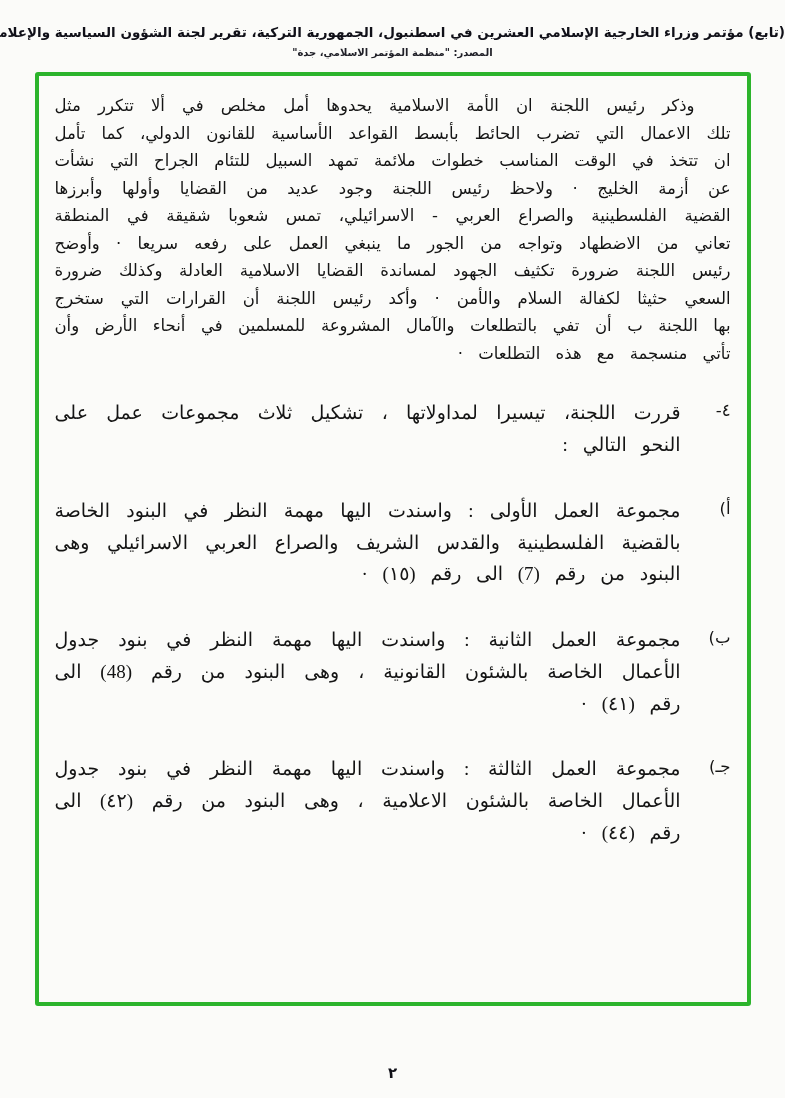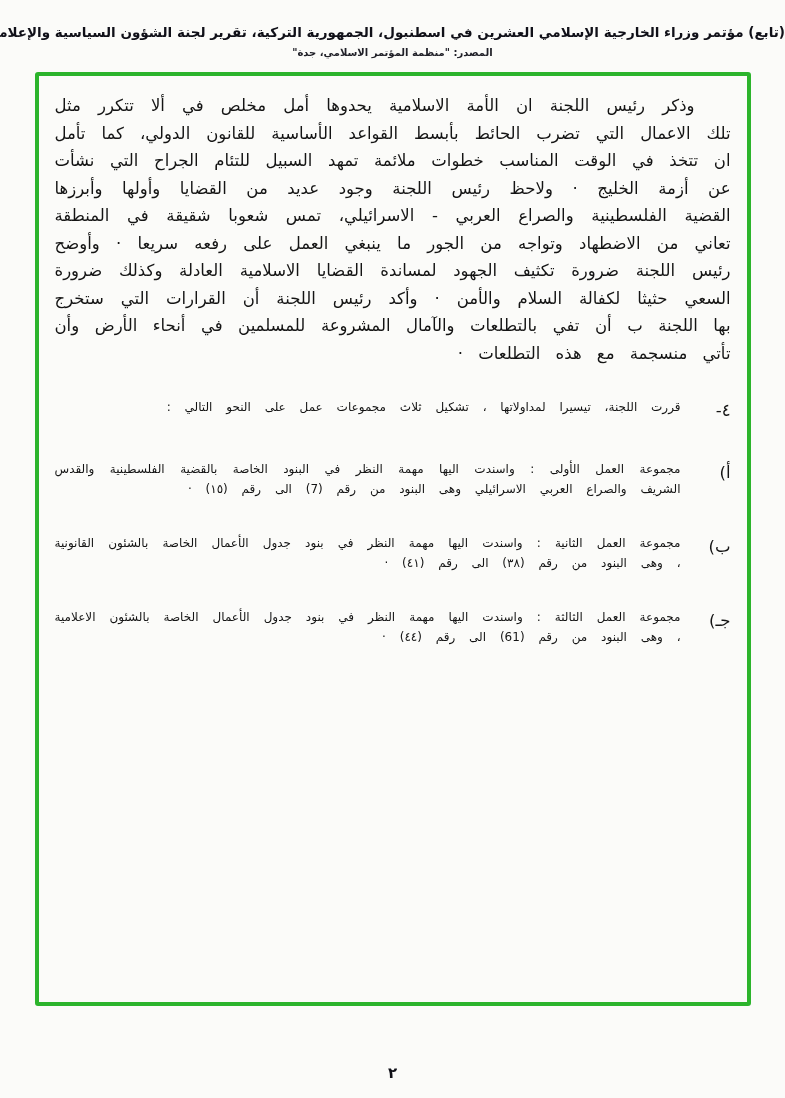--- a/index.html
+++ b/index.html
@@ -58,25 +58,26 @@
       margin-top: 30px;
     }
     .item .marker {
       flex: 0 0 50px;
       font-size: 16.5px;
       line-height: 1.67;
       letter-spacing: 1px;
     }
     .item .item-text {
       flex: 1;
-      font-size: 12px;
+      font-size: 19px;
       line-height: 1.67;
       text-align: justify;
       letter-spacing: 5px;
       word-spacing: 10px;
+      font-family: Liberation Serif, serif;
     }
     .item.sub {
       margin-top: 34px;
     }
     .page-number {
       position: absolute;
       bottom: 16px;
       left: 0;
       width: 100%;
       text-align: center;
@@ -103,25 +104,25 @@
       <div class="item-text">قررت اللجنة، تيسيرا لمداولاتها ، تشكيل ثلاث مجموعات عمل على النحو التالي :</div>
     </div>
 
     <div class="item sub">
       <span class="marker">أ)</span>
       <div class="item-text">مجموعة العمل الأولى : واسندت اليها مهمة النظر في البنود الخاصة بالقضية الفلسطينية والقدس الشريف والصراع العربي الاسرائيلي وهى البنود من رقم (7) الى رقم (١٥) ·</div>
     </div>
 
     <div class="item sub">
       <span class="marker">ب)</span>
-      <div class="item-text">مجموعة العمل الثانية : واسندت اليها مهمة النظر في بنود جدول الأعمال الخاصة بالشئون القانونية ، وهى البنود من رقم (٣٨) الى رقم (٤١) ·</div>
+      <div class="item-text">مجموعة العمل الثانية : واسندت اليها مهمة النظر في بنود جدول الأعمال الخاصة بالشئون القانونية ، وهى البنود من رقم (48) الى رقم (٤١) ·</div>
     </div>
 
     <div class="item sub">
       <span class="marker">جـ)</span>
-      <div class="item-text">مجموعة العمل الثالثة : واسندت اليها مهمة النظر في بنود جدول الأعمال الخاصة بالشئون الاعلامية ، وهى البنود من رقم (61) الى رقم (٤٤) ·</div>
+      <div class="item-text">مجموعة العمل الثالثة : واسندت اليها مهمة النظر في بنود جدول الأعمال الخاصة بالشئون الاعلامية ، وهى البنود من رقم (٤٢) الى رقم (٤٤) ·</div>
     </div>
 
   </div>
 
   <div class="page-number">٢</div>
 
 </div>
 
 </body></html>

